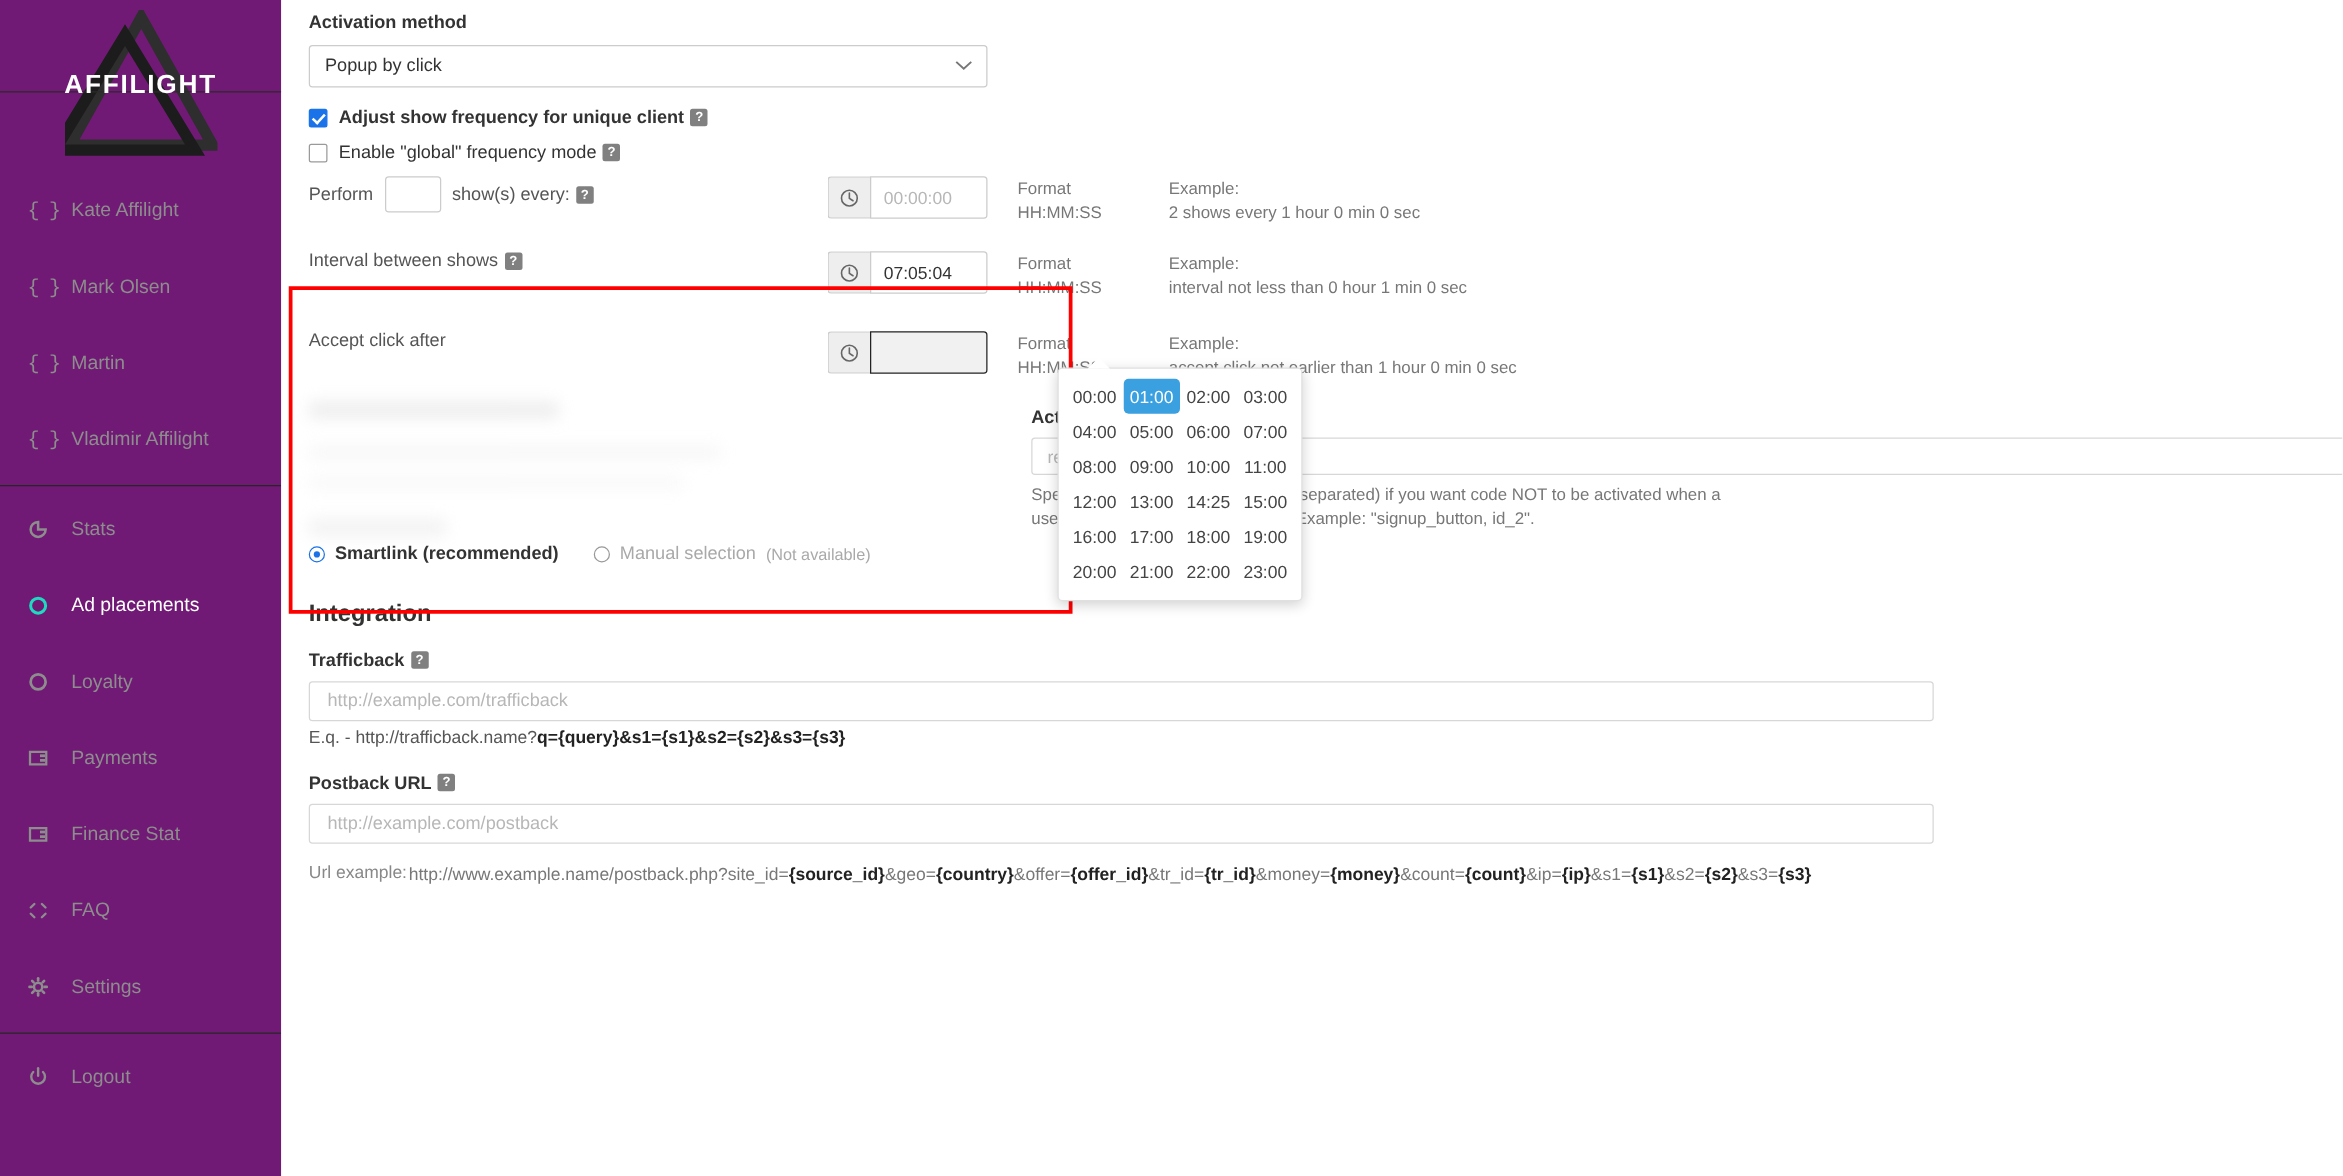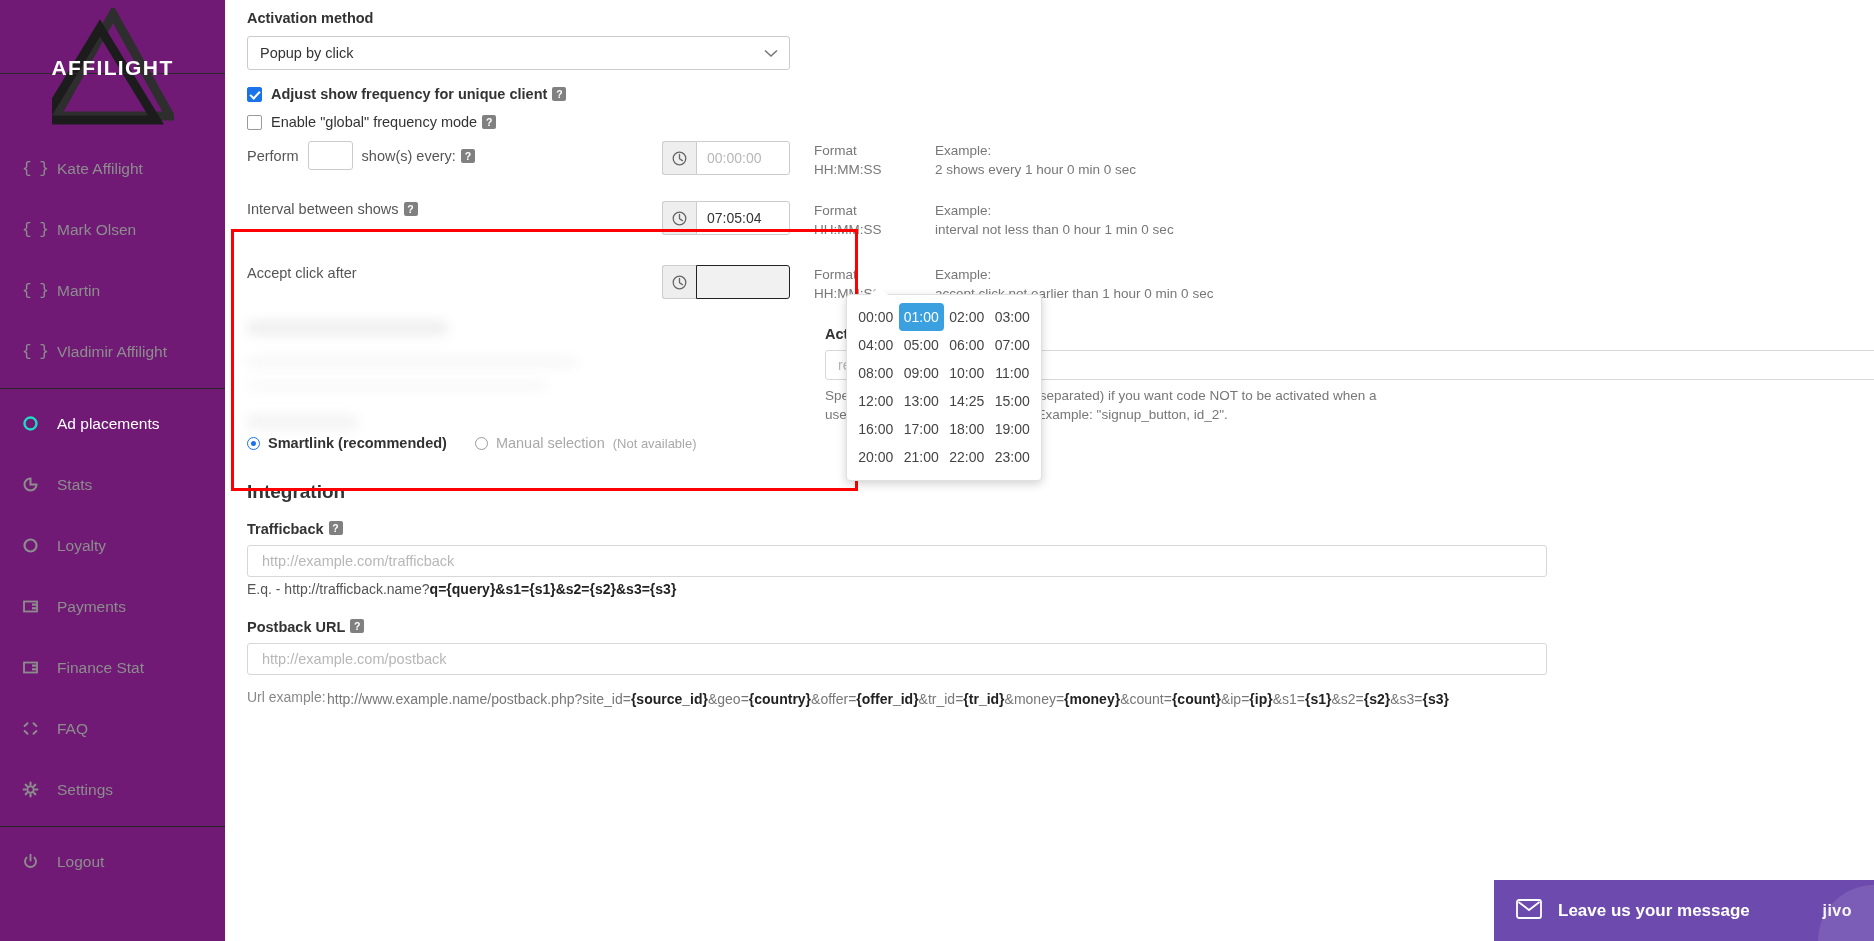--- a/index.html
+++ b/index.html
@@ -245,36 +245,36 @@
 
       <div class="nav-item">
         <span class="ico">
             <span class="brace">{ }</span>
           </span>
         <span class="lbl">Vladimir Affilight</span>
       </div>
 
       <div class="nav-sep"></div>
 
+      <div class="nav-item">
+        <span class="ico">
+          <svg width="17" height="17" viewBox="0 0 17 17">
+              <path d="M8.5 2.5 a6 6 0 1 0 6 6 l-6 0 z" fill="none" stroke="currentColor" stroke-width="2"></path>
+            </svg>
+        </span>
+        <span class="lbl">Stats</span>
+      </div>
+
       <div class="nav-item active">
         <span class="ico">
           <svg width="17" height="17" viewBox="0 0 17 17">
               <circle cx="8.5" cy="8.5" r="6" fill="none" stroke="currentColor" stroke-width="2.4"></circle>
             </svg>
         </span>
         <span class="lbl">Ad placements</span>
-      </div>
-
-      <div class="nav-item">
-        <span class="ico">
-          <svg width="17" height="17" viewBox="0 0 17 17">
-              <path d="M8.5 2.5 a6 6 0 1 0 6 6 l-6 0 z" fill="none" stroke="currentColor" stroke-width="2"></path>
-            </svg>
-        </span>
-        <span class="lbl">Stats</span>
       </div>
 
       <div class="nav-item">
         <span class="ico">
           <svg width="17" height="17" viewBox="0 0 17 17">
               <circle cx="8.5" cy="8.5" r="6" fill="none" stroke="currentColor" stroke-width="2.2"></circle>
             </svg>
         </span>
         <span class="lbl">Loyalty</span>
       </div>
@@ -515,26 +515,15 @@
         <div class="tcell">17:00</div>
         <div class="tcell">18:00</div>
         <div class="tcell">19:00</div>
         <div class="tcell">20:00</div>
         <div class="tcell">21:00</div>
         <div class="tcell">22:00</div>
         <div class="tcell">23:00</div>
       </div>
     </div>
 
-    <div class="jivo">
-      <span class="env">
-        <svg width="26" height="20" viewBox="0 0 26 20">
-            <rect x="1" y="1" width="24" height="18" rx="2" fill="none" stroke="#fff" stroke-width="1.8"></rect>
-            <path d="M2.5 3 L13 11 L23.5 3" fill="none" stroke="#fff" stroke-width="1.8"></path>
-          </svg>
-      </span>
-      <span class="jtxt">Leave us your message</span>
-      <span class="jbrand">jivo</span>
-      <span class="corner"></span>
-    </div>
 
   </section>
 </div>
 
 </body></html>

